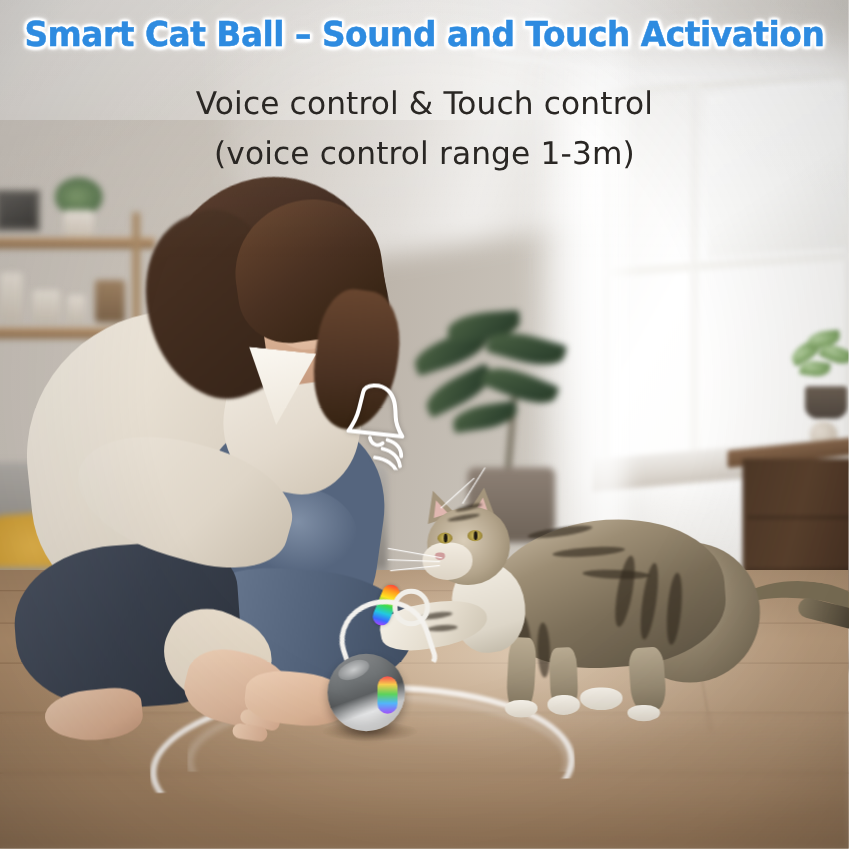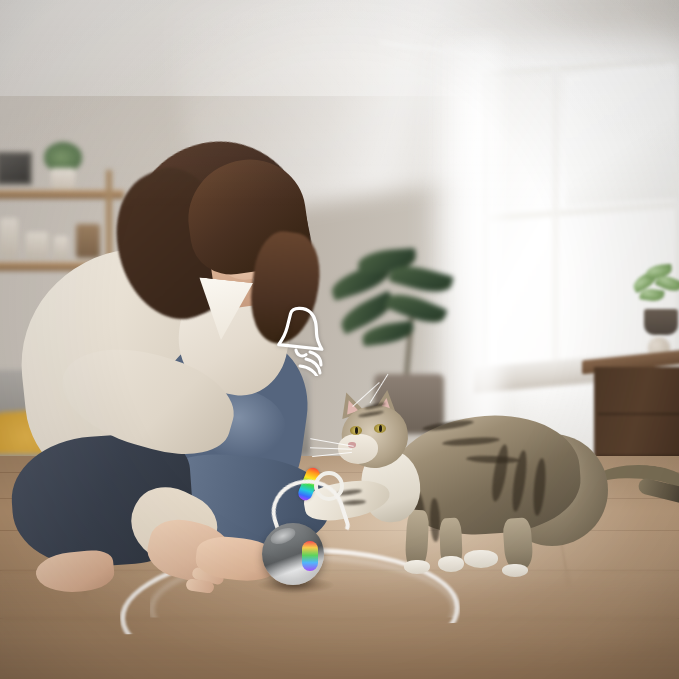--- a/index.html
+++ b/index.html
@@ -843,14 +843,21 @@
         <path d="M48 48 C55 50, 59 55, 59 61" stroke="#ffffff" stroke-width="3.0" stroke-linecap="round" fill="none"></path>
         <path d="M44 55 C52 57, 57 62, 58 69" stroke="#ffffff" stroke-width="3.0" stroke-linecap="round" fill="none"></path>
         <path d="M38 62 C47 63, 54 68, 56 75" stroke="#ffffff" stroke-width="3.0" stroke-linecap="round" fill="none"></path>
       </svg>
     </div>
 
     <div class="bg-blur-top"></div>
     <div class="vignette"></div>
   </div>
 
+  <div class="text-overlay">
+    <div class="headline">Smart Cat Ball – Sound and Touch Activation</div>
+    <div class="subhead">
+      <div>Voice control &amp; Touch control</div>
+      <div>(voice control range 1-3m)</div>
+    </div>
+  </div>
 
 </div>
 
 </body></html>

